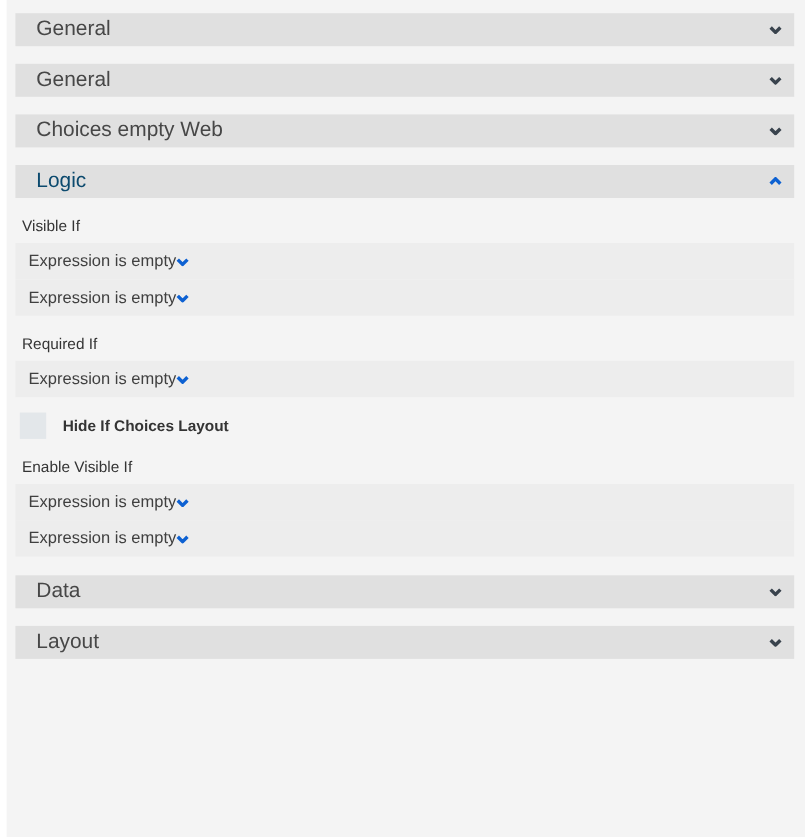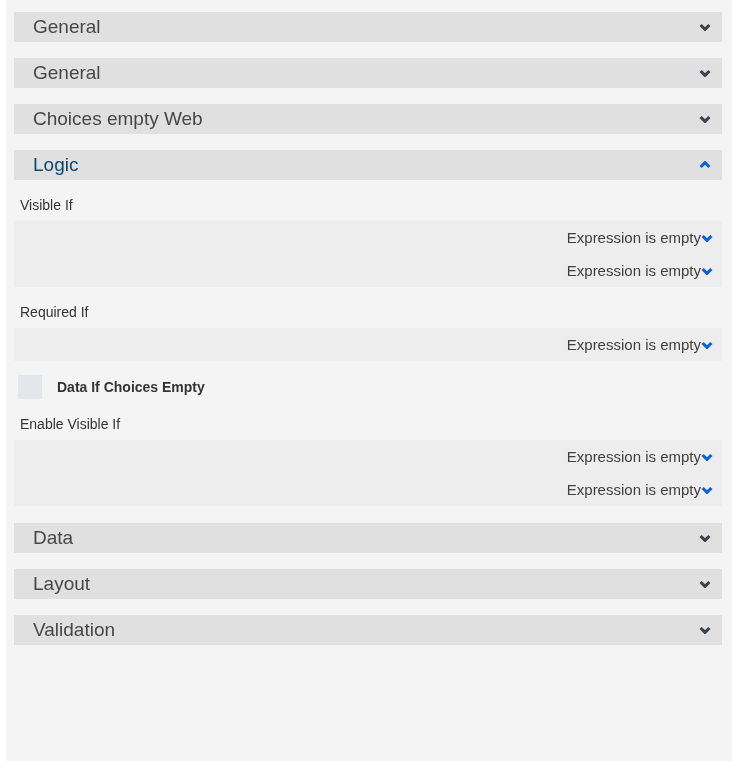--- a/index.html
+++ b/index.html
@@ -62,21 +62,21 @@
     font-size: 14px;
     font-weight: normal;
     color: #343434;
     line-height: 15px;
   }
   .prop-dropdown {
     height: 33px;
     background: #ededed;
     display: flex;
     align-items: center;
-    justify-content: flex-end;
+    justify-content: flex-start;
     padding: 0 9px 0 12px;
     box-sizing: border-box;
     cursor: pointer;
   }
   .prop-dropdown .dd-value {
     font-size: 15px;
     color: #404040;
   }
   .checkbox-row {
     display: flex;
@@ -167,21 +167,21 @@
       <span class="dd-value">Expression is empty</span>
       <span class="chev chev-blue">
         <svg width="12" height="8" viewBox="0 0 12 8">
             <path d="M1.6 2 L6 6.4 L10.4 2" fill="none" stroke="currentColor" stroke-width="3.1"></path>
           </svg>
       </span>
     </div>
 
     <div class="checkbox-row">
       <span class="checkbox-box"></span>
-      <span class="checkbox-label">Data If Choices Empty</span>
+      <span class="checkbox-label">Hide If Choices Layout</span>
     </div>
 
     <div class="prop-label">Enable Visible If</div>
     <div class="prop-dropdown">
       <span class="dd-value">Expression is empty</span>
       <span class="chev chev-blue">
         <svg width="12" height="8" viewBox="0 0 12 8">
             <path d="M1.6 2 L6 6.4 L10.4 2" fill="none" stroke="currentColor" stroke-width="3.1"></path>
           </svg>
       </span>
@@ -209,22 +209,14 @@
 
   <div class="acc-header">
     <span class="acc-label">Layout</span>
     <span class="chev chev-dark">
       <svg width="12" height="8" viewBox="0 0 12 8">
           <path d="M1.6 2 L6 6.4 L10.4 2" fill="none" stroke="currentColor" stroke-width="3.1"></path>
         </svg>
     </span>
   </div>
 
-  <div class="acc-header">
-    <span class="acc-label">Validation</span>
-    <span class="chev chev-dark">
-      <svg width="12" height="8" viewBox="0 0 12 8">
-          <path d="M1.6 2 L6 6.4 L10.4 2" fill="none" stroke="currentColor" stroke-width="3.1"></path>
-        </svg>
-    </span>
-  </div>
 
 </div>
 
 </body></html>

